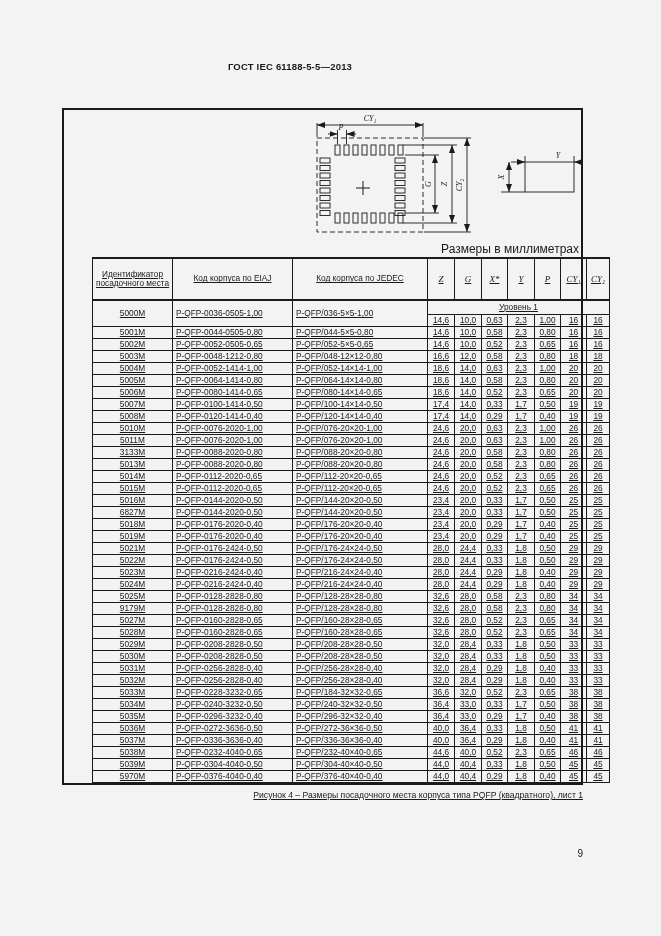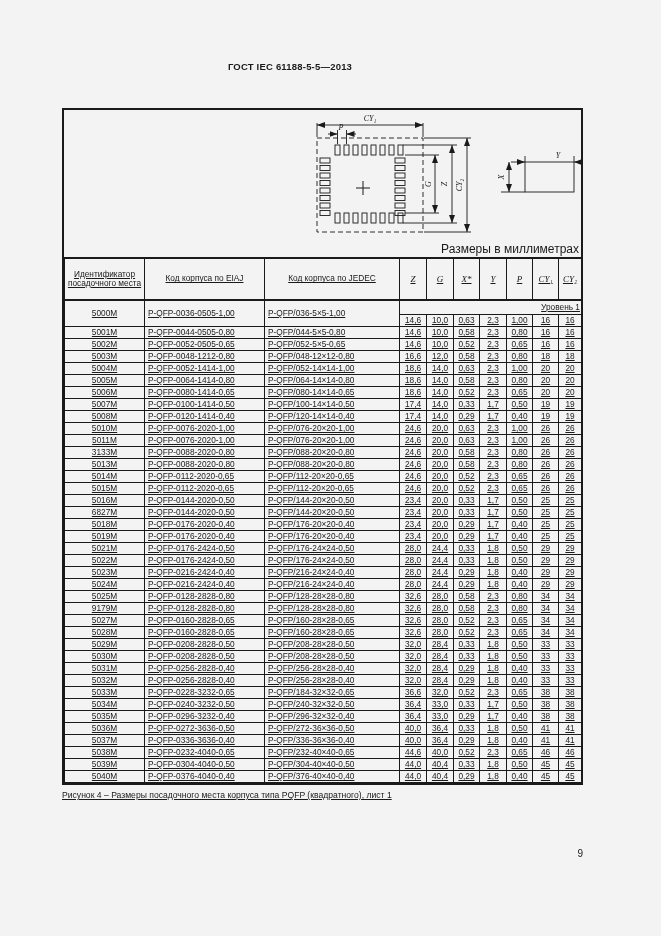--- a/index.html
+++ b/index.html
@@ -15,37 +15,38 @@
     text-align:center;font-size:9.5px;font-weight:bold;letter-spacing:.2px;
   }
   .content-col{position:absolute;left:62px;top:108px;width:460px;text-decoration:underline;}
   .frame{border:2px solid #1a1a1a;box-sizing:border-box;width:521px;}
   .diagram-area{position:relative;height:147px;}
   .diagram-area svg{position:absolute;left:247px;top:0;}
   .units-note{position:absolute;right:2px;bottom:1px;font-size:12px;}
   table{
     border-collapse:collapse;table-layout:fixed;width:517px;
     border-top:2px solid #1a1a1a;
+    margin-left:28px;
   }
   td,th{
     border:1px solid #1a1a1a;
     font-size:8.3px;line-height:1.12;
     padding:0 1px;text-align:center;vertical-align:middle;
     overflow:hidden;white-space:nowrap;
     font-weight:normal;
   }
   thead th{height:40px;border-bottom:2px solid #1a1a1a;white-space:normal;}
   th.dim, .dimfont{
     font-family:"Liberation Serif","DejaVu Serif","DejaVu Sans",serif;
     font-style:italic;font-size:9px;
   }
-  td.level{height:13px;font-size:8.3px;text-align:right;}
+  td.level{height:13px;font-size:8.3px;}
   tbody tr{height:12px;}
   td.code{text-align:left;padding-left:3px;}
-  .caption{margin-top:5px;text-align:left;font-size:8.6px;width:521px;}
+  .caption{margin-top:5px;text-align:right;font-size:8.6px;width:521px;}
   .page-number{position:absolute;top:848px;left:0;width:583px;text-align:right;font-size:10px;}
   .dline{stroke:#1a1a1a;stroke-width:1;fill:none;}
   .dthin{stroke:#1a1a1a;stroke-width:0.9;fill:none;}
   svg text{fill:#1a1a1a;font-size:8px;font-family:"Liberation Serif","DejaVu Serif","DejaVu Sans",serif;font-style:italic;}
 </style>
 </head>
 <body>
 
 <div class="doc-header">ГОСТ IEC 61188-5-5—2013</div>
 
@@ -633,21 +634,21 @@
             <td class="code">P-QFP/304-40×40-0,50</td>
             <td>44,0</td>
             <td>40,4</td>
             <td>0,33</td>
             <td>1,8</td>
             <td>0,50</td>
             <td>45</td>
             <td>45</td>
           </tr>
           <tr>
-            <td>5040M</td>
+            <td>5970M</td>
             <td class="code">P-QFP-0376-4040-0,40</td>
             <td class="code">P-QFP/376-40×40-0,40</td>
             <td>44,0</td>
             <td>40,4</td>
             <td>0,29</td>
             <td>1,8</td>
             <td>0,40</td>
             <td>45</td>
             <td>45</td>
           </tr>

